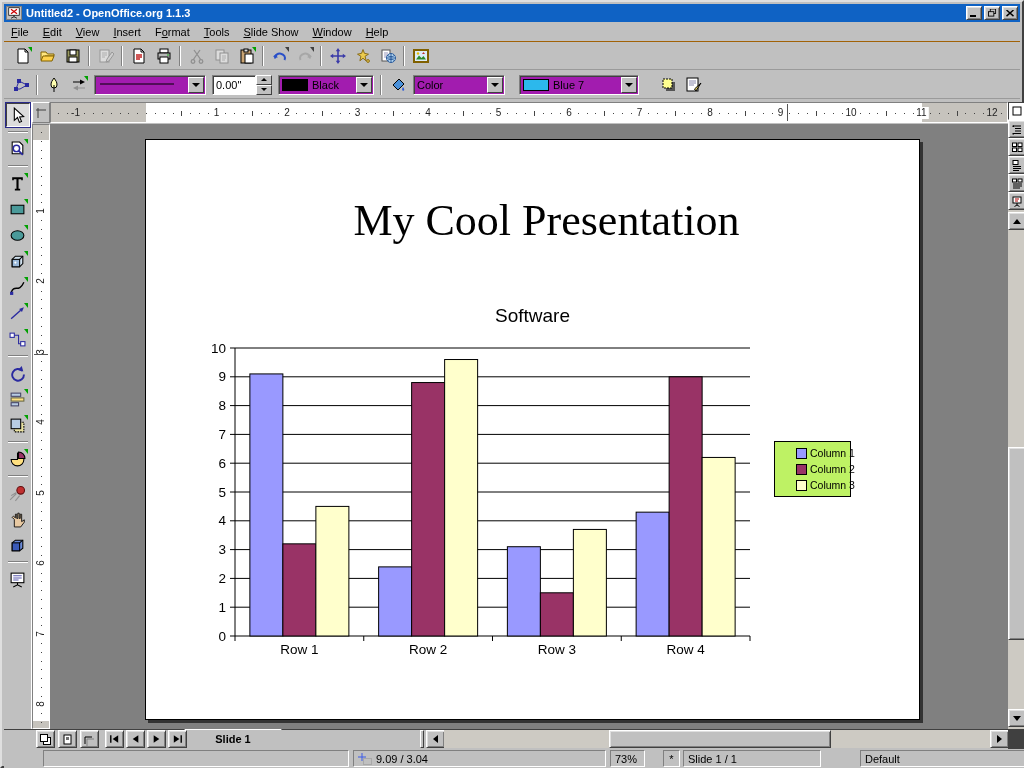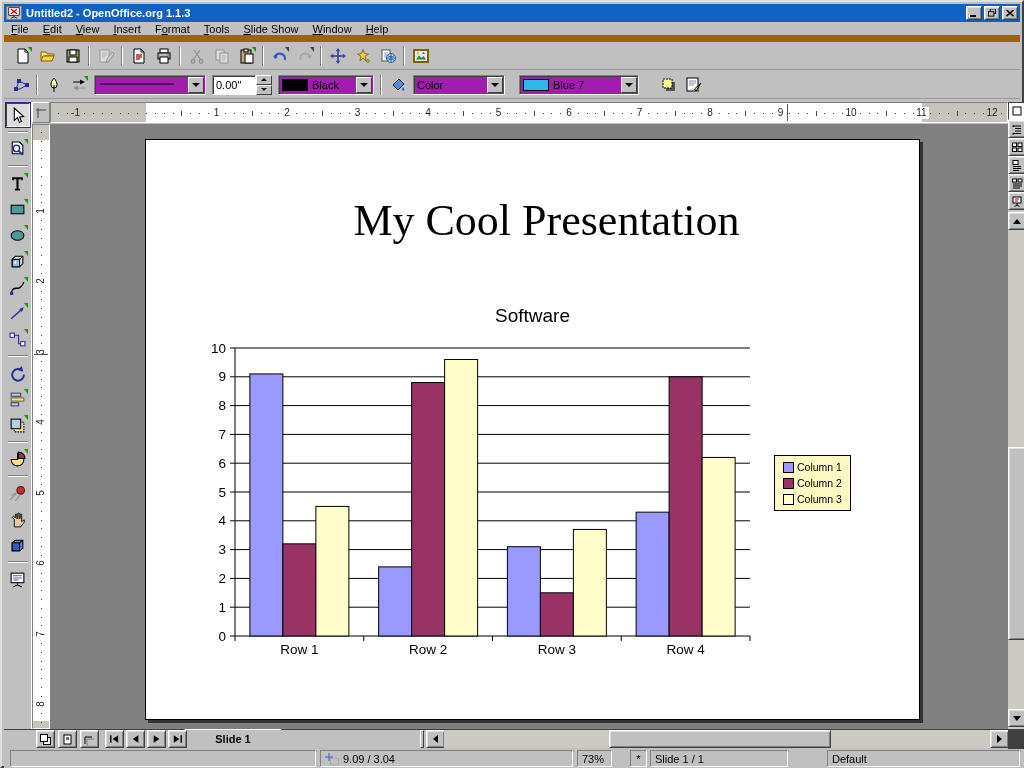--- a/index.html
+++ b/index.html
@@ -13,21 +13,21 @@
   .titlebar .apptitle { color:#fff; font-weight:bold; font-size:11px; margin-left:4px; flex:1;
               white-space:nowrap; overflow:hidden; }
   .appicon { width:16px; height:14px; background:#c0c0c0; border:1px solid #808080; display:flex;
              align-items:center; justify-content:center; }
   .capbtn { width:16px; height:14px; background:#c0c0c0; border:1px solid; border-color:#fff #404040 #404040 #fff;
             box-shadow:inset 1px 1px #dfdfdf, inset -1px -1px #808080; margin-left:2px;
             display:flex; align-items:center; justify-content:center; }
   .capbtn svg { display:block; }
   
   .menubar { position:absolute; left:2px; top:21px; right:2px; height:19px; background:#c0c0c0;
-             display:flex; align-items:center; border-bottom:7px solid #a16207; }
+             display:flex; align-items:center; border-bottom:1px solid #a16207; }
   .menuitem { padding:2px 7px; cursor:default; }
   .menuitem u { text-decoration:underline; }
   
   .tb { position:absolute; left:2px; right:2px; display:flex; align-items:center; background:#c0c0c0; }
   .tb1 { top:41px; height:27px; border-bottom:1px solid #9a9a9a; padding-left:6px; }
   .tb2 { top:69px; height:28px; border-bottom:1px solid #9a9a9a; padding-left:4px; }
   .tbtn { position:relative; width:23px; height:22px; margin:0 1px; display:flex; align-items:center;
           justify-content:center; background:#c0c0c0; border:1px solid transparent; }
   .tbtn svg { width:16px; height:16px; display:block; }
   .tbtn.disabled svg { filter:grayscale(1) opacity(.45); }
@@ -79,21 +79,21 @@
   .hmark { position:absolute; top:1px; bottom:1px; width:1px; background:#555; }
   .vmark { position:absolute; left:1px; right:1px; height:1px; background:#555; }
   
   .workspace { position:absolute; left:48px; top:122px; width:958px; height:605px; background:#808080; overflow:hidden; }
   .page { position:absolute; left:95px; top:15px; width:775px; height:581px; background:#fff;
           border:1px solid #000; box-shadow:3px 3px 0 #333; }
   .slidetitle { position:absolute; left:0; top:55px; width:100%; text-align:center;
           font-family:"Liberation Serif", serif; font-size:44px; color:#000; white-space:nowrap;padding-left:28px; }
   .charttitle { position:absolute; left:0; top:165px; width:100%; text-align:center; font-size:19px; color:#000; }
   .chartsvg { position:absolute; left:0; top:0; width:775px; height:581px; }
-  .legend { position:absolute; left:628px; top:315px; width:77px; background:#fef9c3; border:1px solid #000; padding:3px 8px; }
+  .legend { position:absolute; left:628px; top:301px; width:77px; background:#bef264; border:1px solid #000; padding:3px 21px; }
   .legrow { display:flex; align-items:center; height:16px; }
   .legswatch { width:11px; height:11px; border:1px solid #000; margin-right:3px; flex:none; }
   .legtext { font-size:10.5px; white-space:nowrap; }
   
   .rightcol { position:absolute; left:1006px; top:100px; width:18px; height:627px; background:#cdcac3; }
   .vbtn { width:18px; height:18px; background:#c0c0c0; border:1px solid; border-color:#fff #404040 #404040 #fff;
           box-shadow:inset 1px 1px #dfdfdf, inset -1px -1px #808080; display:flex; align-items:center; justify-content:center; }
   .vbtn.active { background:#fff; border-color:#404040 #fff #fff #404040; box-shadow:none; }
   .sbarrow { position:absolute; left:0; width:18px; height:18px; background:#c0c0c0; border:1px solid;
           border-color:#fff #404040 #404040 #fff; box-shadow:inset 1px 1px #dfdfdf, inset -1px -1px #808080;
@@ -111,21 +111,21 @@
   .tabline { position:absolute; left:0; top:0; width:1020px; height:1px; background:#404040; }
   .hsplit { position:absolute; left:416px; top:1px; width:4px; height:18px; background:#c0c0c0;
           border:1px solid; border-color:#fff #404040 #404040 #fff; }
   .htrack { position:absolute; left:440px; top:1px; width:546px; height:18px; background:#cdcac3; }
   .hthumb { position:absolute; left:165px; top:0; width:222px; height:18px; background:#c0c0c0; border:1px solid;
           border-color:#fff #404040 #404040 #fff; box-shadow:inset 1px 1px #dfdfdf, inset -1px -1px #808080; }
   .corner-dark { position:absolute; left:1004px; top:0; width:16px; height:20px; background:#404040; }
   
   .statusbar { position:absolute; left:2px; top:748px; width:1020px; height:18px; background:#c0c0c0; }
   .sfield { position:absolute; top:0; height:17px; border:1px solid; border-color:#808080 #fff #fff #808080;
-          display:flex; align-items:center; padding:0 4px; font-size:11px; white-space:nowrap; }
+          display:flex; align-items:center; padding:0 4px; font-size:11px; white-space:nowrap;margin-left:33px; }
 </style>
 </head>
 <body>
 
 <div id="window">
 
   <div class="titlebar">
     <span class="appicon">
       <svg width="14" height="12" viewBox="0 0 16 16">
           <rect x="1" y="1" width="14" height="10" fill="#fff" stroke="#000"></rect>

